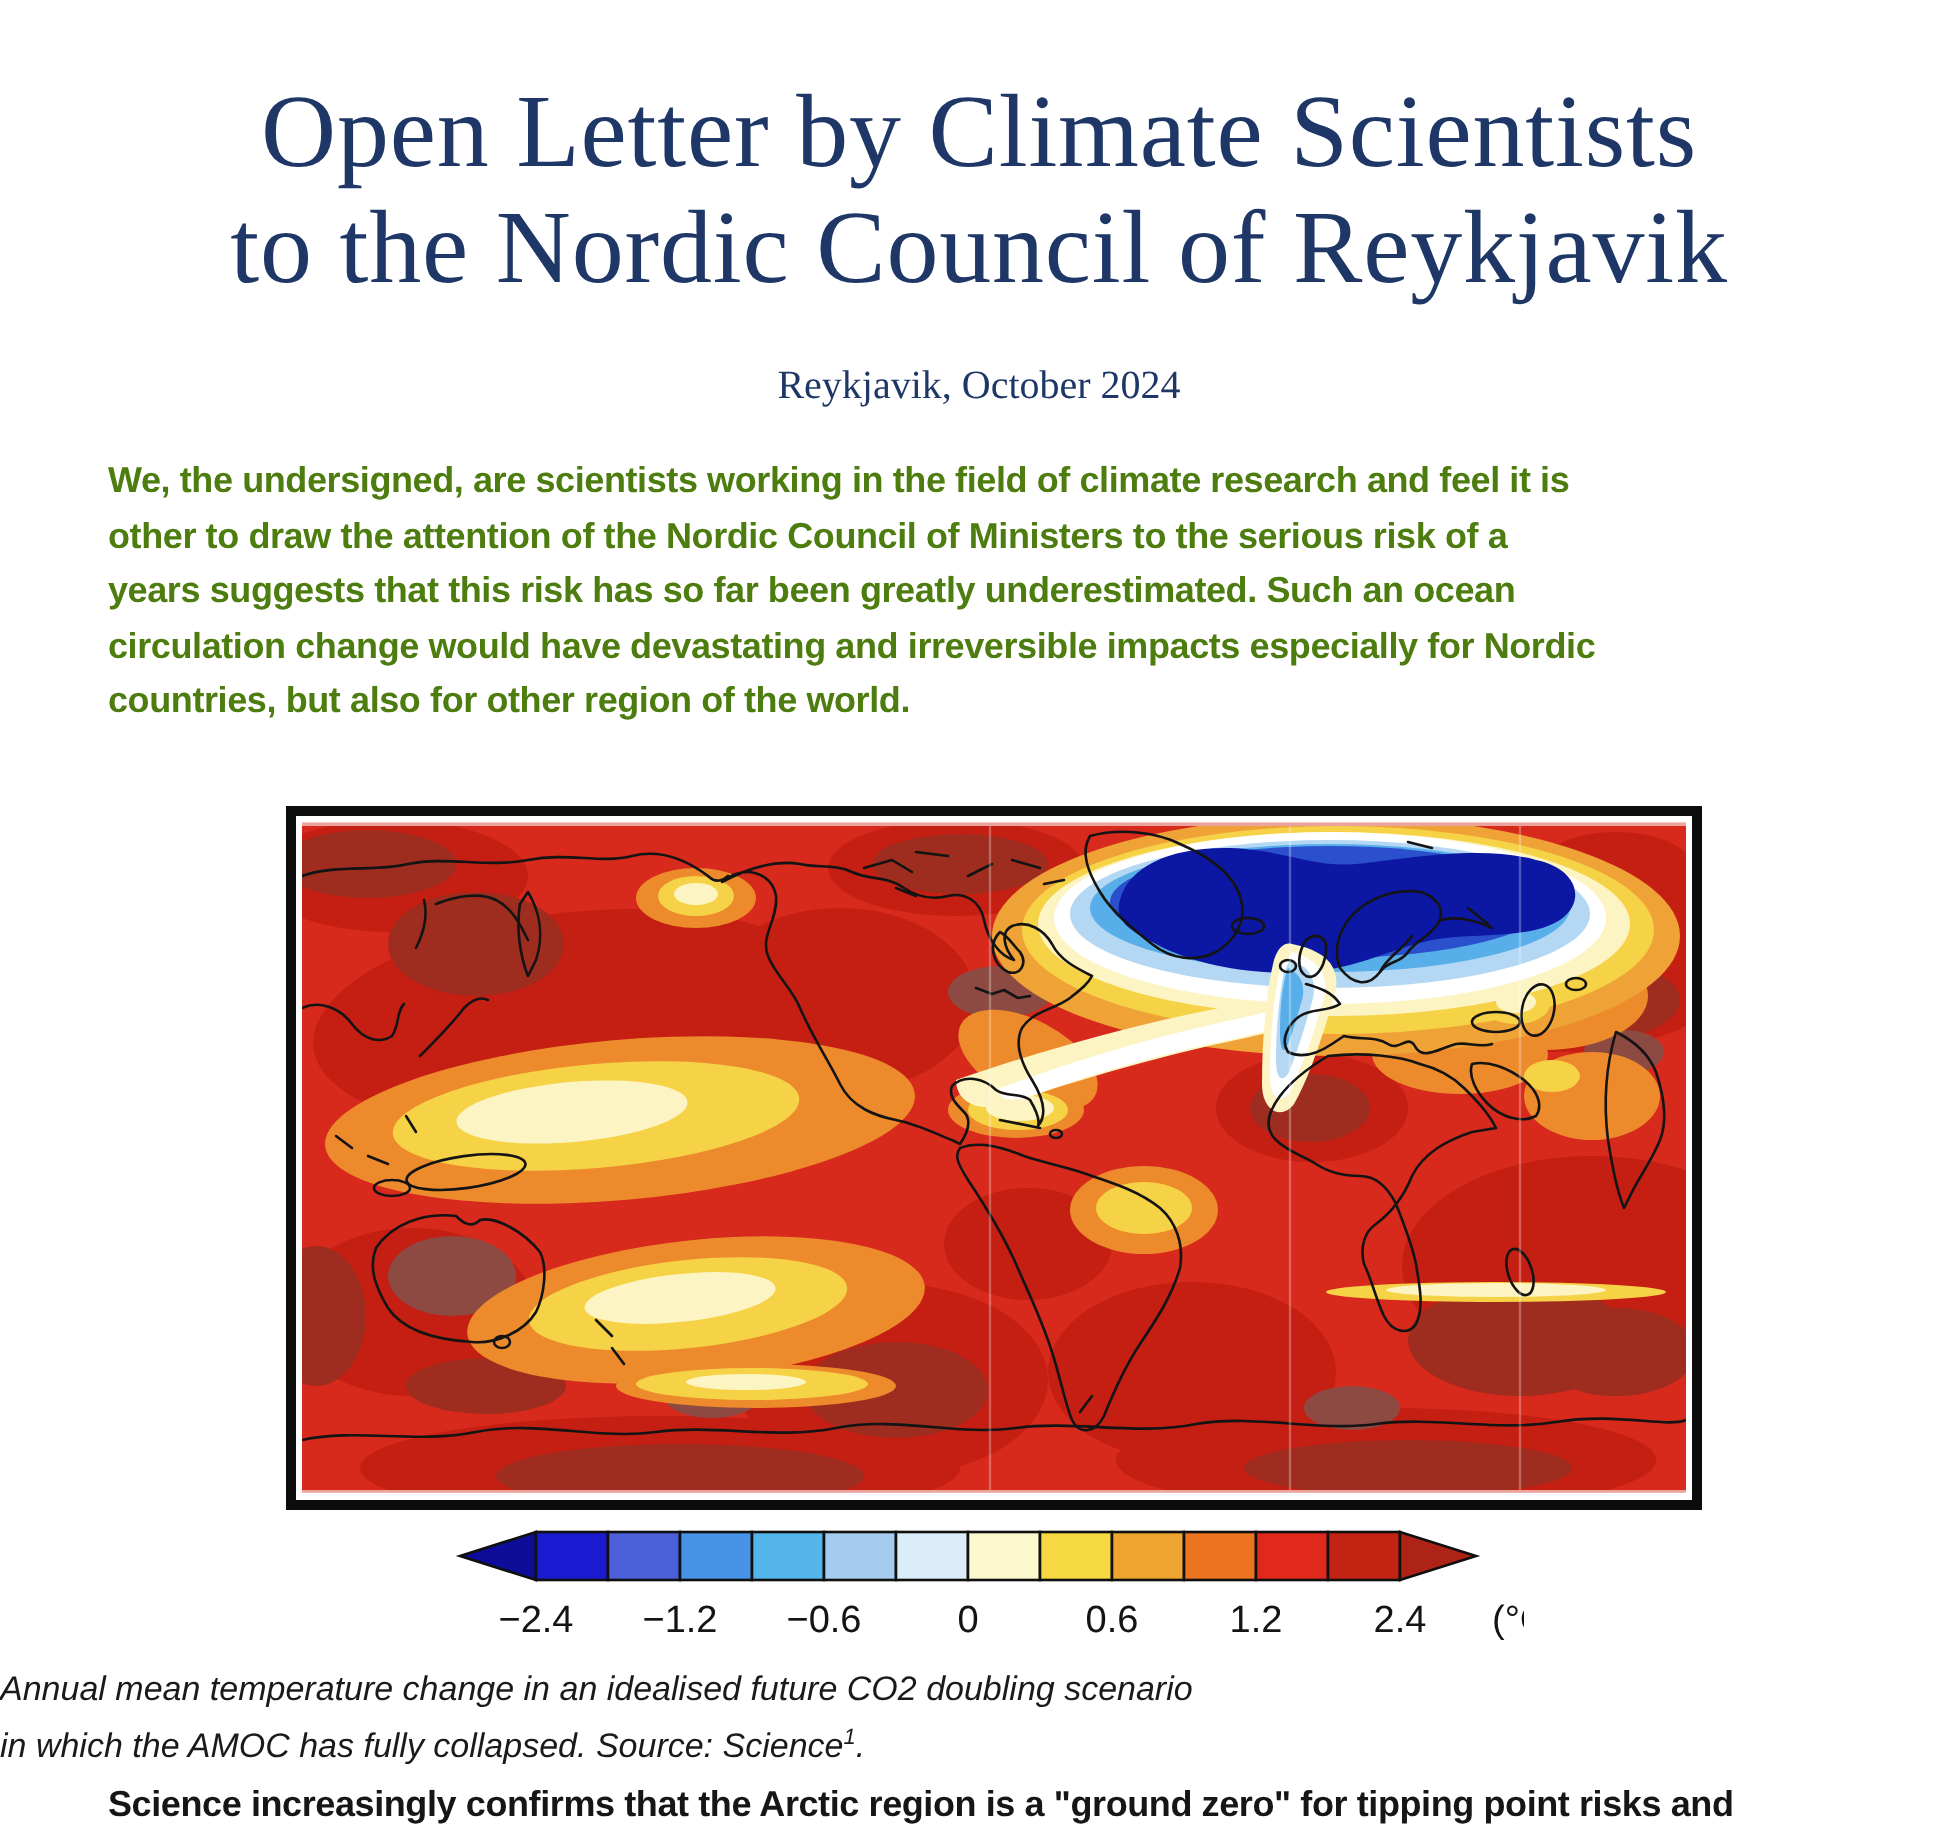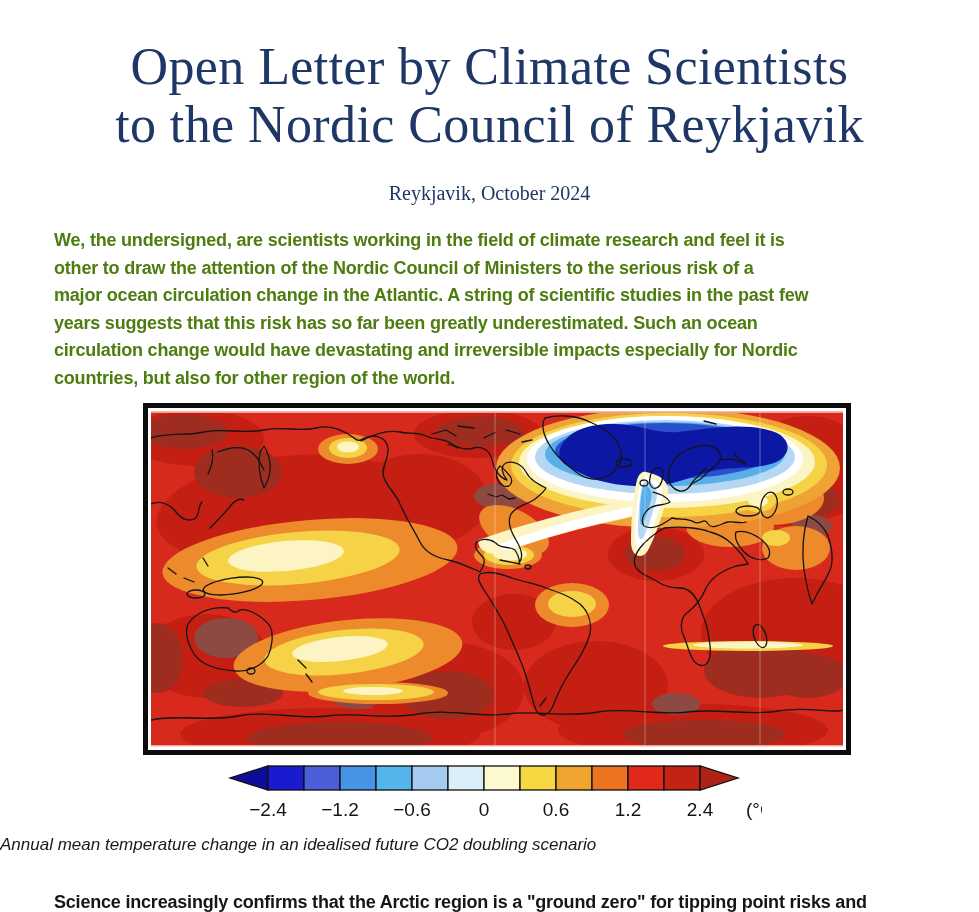--- a/index.html
+++ b/index.html
@@ -45,21 +45,20 @@
 <div class="title">
   <div>Open Letter by Climate Scientists</div>
   <div>to the Nordic Council of Reykjavik</div>
 </div>
 
 <div class="dateline">Reykjavik, October 2024</div>
 
 <div class="intro">
   <div>We, the undersigned, are scientists working in the field of climate research and feel it is</div>
   <div>other to draw the attention of the Nordic Council of Ministers to the serious risk of a</div>
-  <div>major ocean circulation change in the Atlantic. A string of scientific studies in the past few</div>
   <div>years suggests that this risk has so far been greatly underestimated. Such an ocean</div>
   <div>circulation change would have devastating and irreversible impacts especially for Nordic</div>
   <div>countries, but also for other region of the world.</div>
 </div>
 
 <div class="figure">
   <svg width="698" height="342" viewBox="0 0 698 342" xmlns="http://www.w3.org/2000/svg">
     <defs>
       <clipPath id="mapclip">
           <rect x="3" y="5" width="692" height="332"></rect>
@@ -262,15 +261,16 @@
       <text x="262" y="54" text-anchor="middle">0</text>
       <text x="334" y="54" text-anchor="middle">0.6</text>
       <text x="406" y="54" text-anchor="middle">1.2</text>
       <text x="478" y="54" text-anchor="middle">2.4</text>
     </g>
   <text x="524" y="54" text-anchor="start">(°C)</text>
 </svg>
 
 <div class="caption">
   <div>Annual mean temperature change in an idealised future CO2 doubling scenario</div>
+  <div><span>in which the AMOC has fully collapsed. Source: Science</span><sup>1</sup><span>.</span></div>
 </div>
 
 <div class="footer-line">Science increasingly confirms that the Arctic region is a "ground zero" for tipping point risks and</div>
 
 </body></html>

